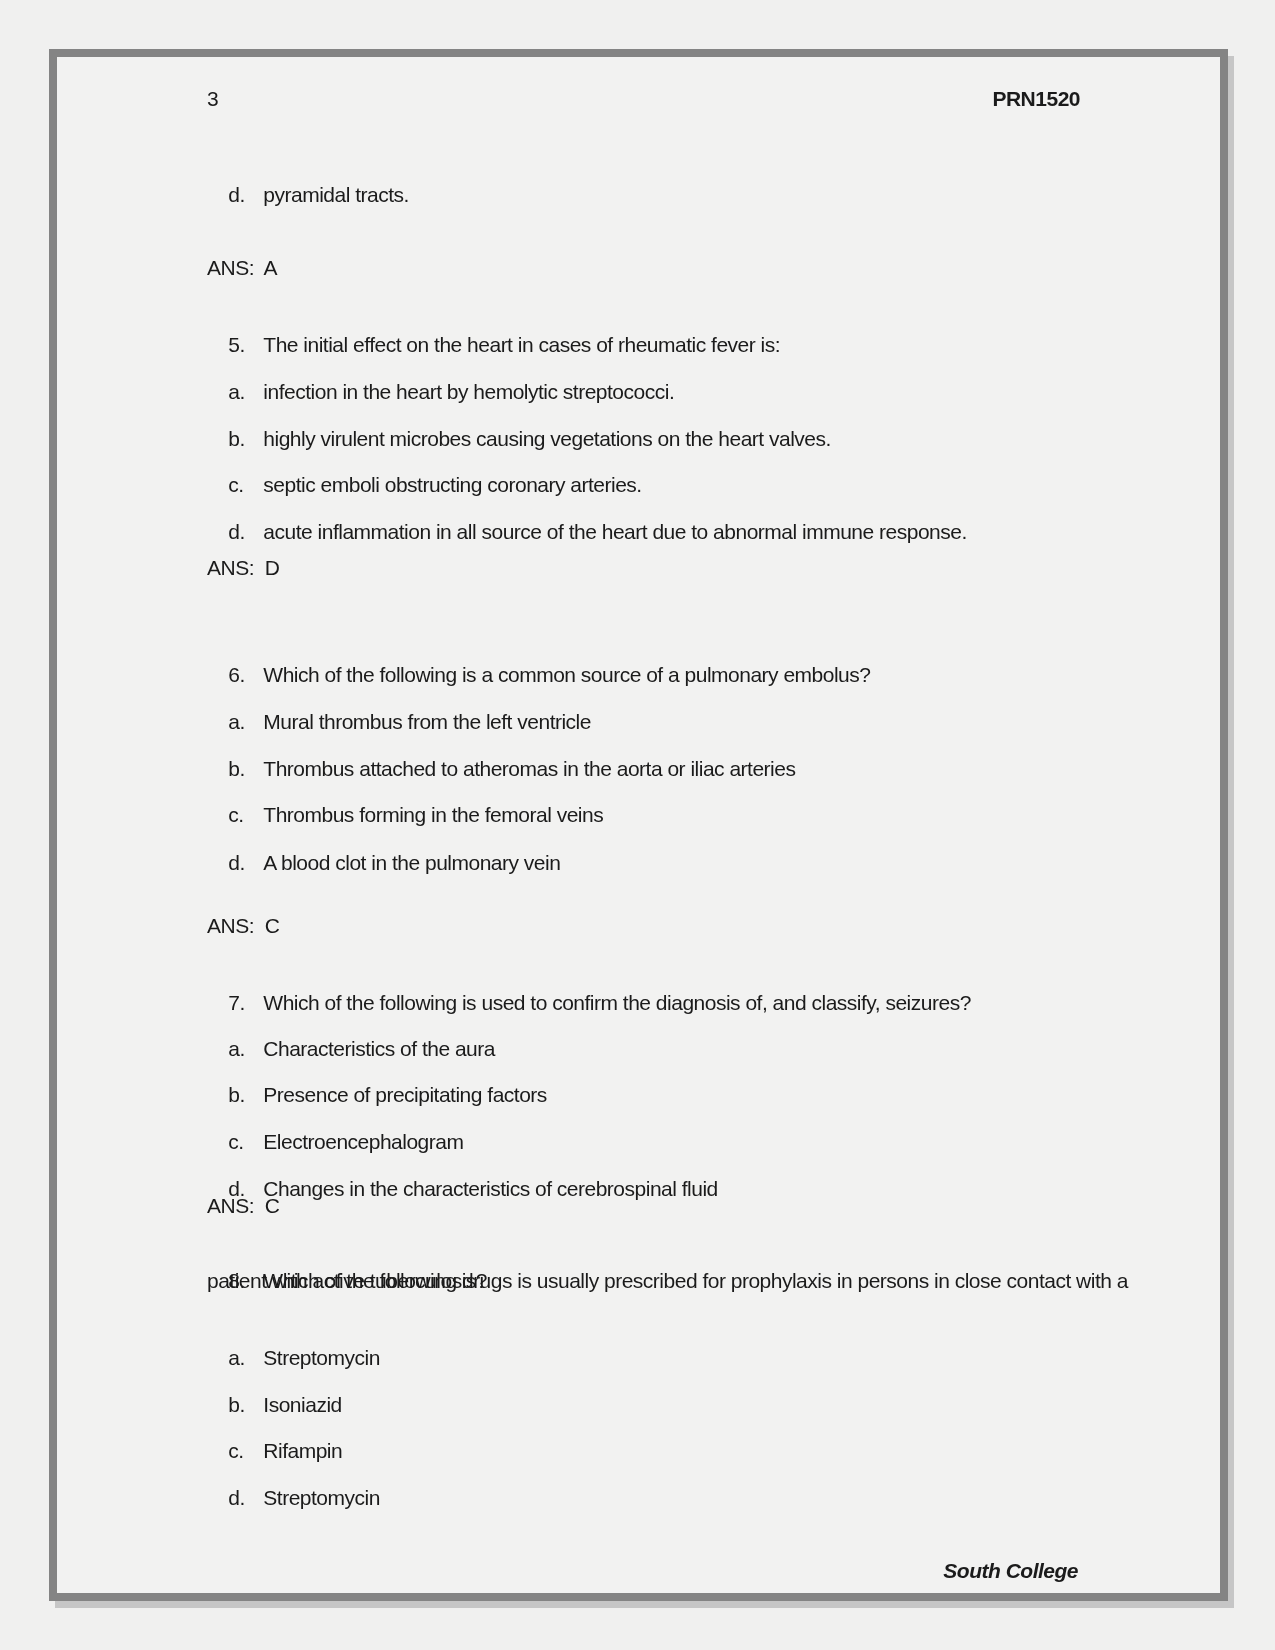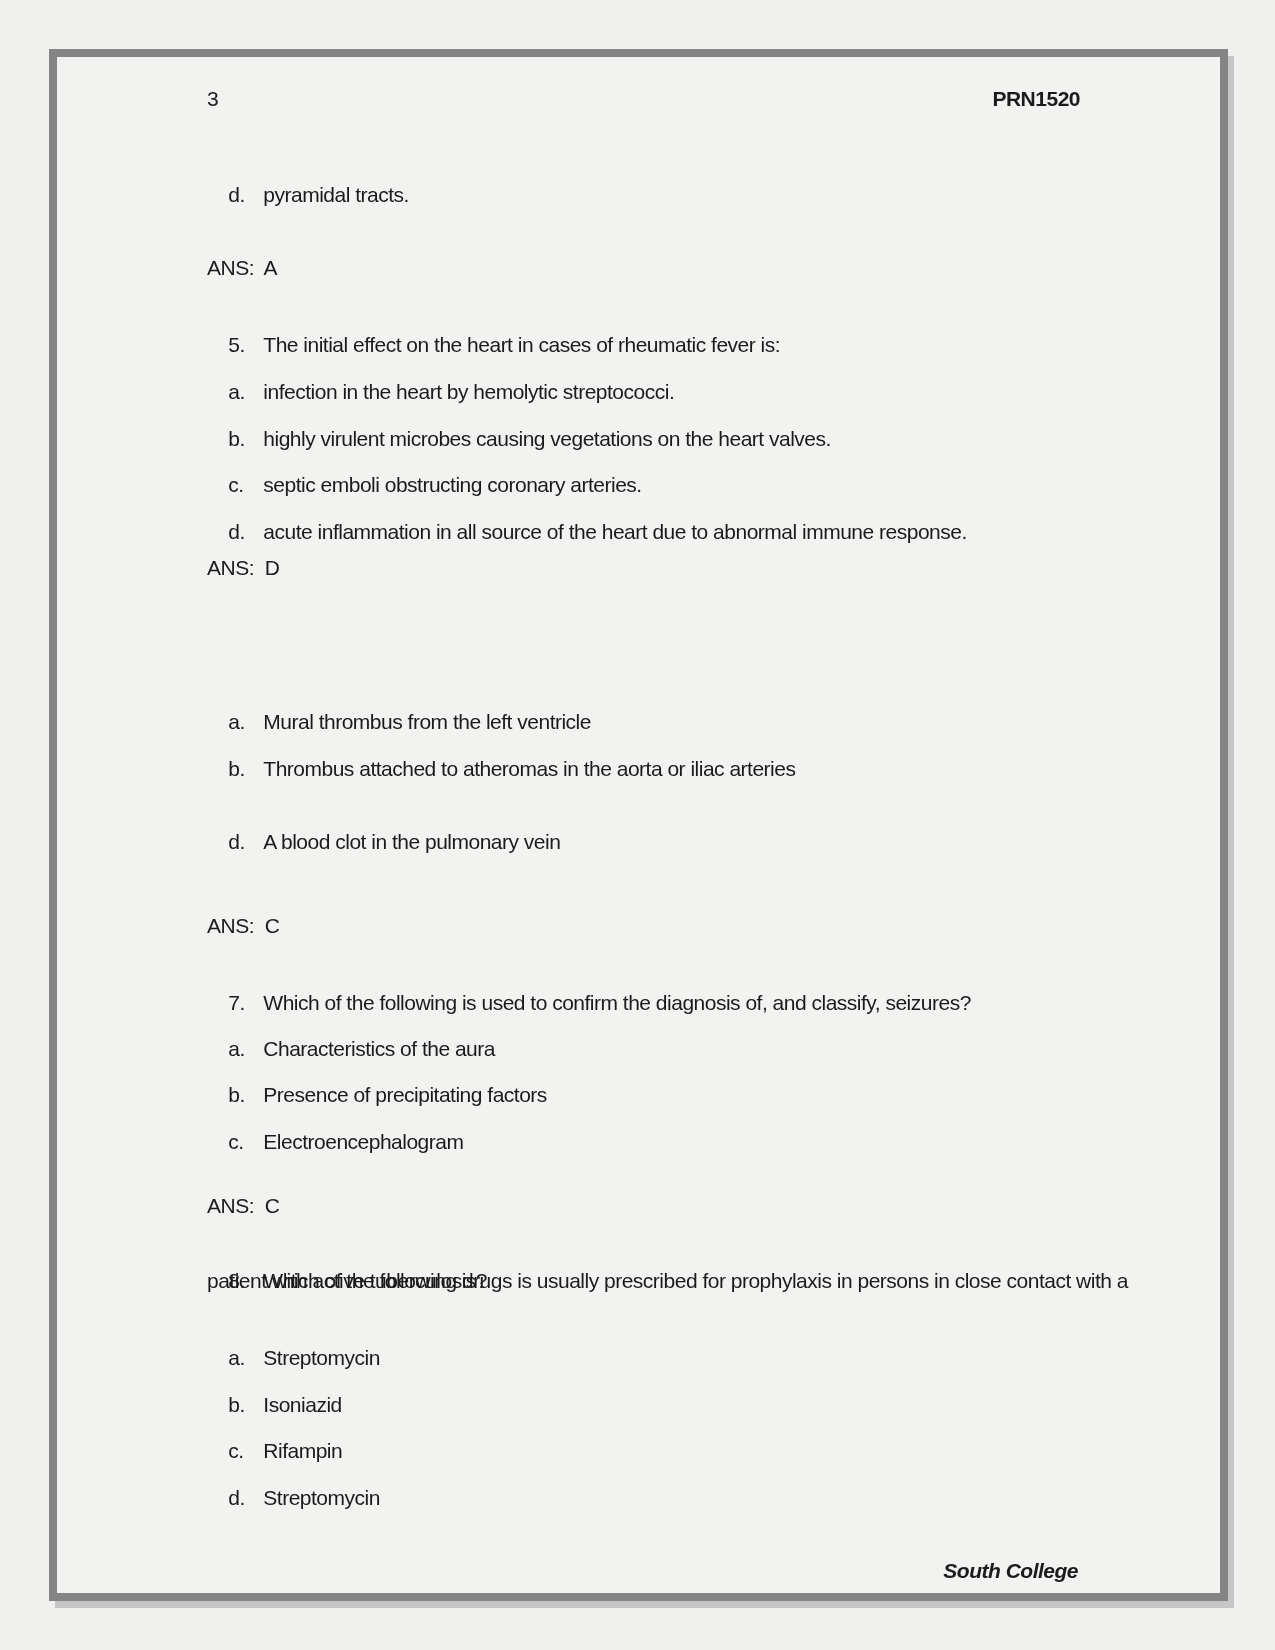--- a/index.html
+++ b/index.html
@@ -69,42 +69,51 @@
     <span class="prefix">b.</span><span>highly virulent microbes causing vegetations on the heart valves.</span>
   </div>
   <div class="line" style="top: 384px;">
     <span class="prefix">c.</span><span>septic emboli obstructing coronary arteries.</span>
   </div>
   <div class="line" style="top: 431px;">
     <span class="prefix">d.</span><span>acute inflammation in all source of the heart due to abnormal immune response.</span>
   </div>
   <div class="line" style="top: 496px;">ANS:  D</div>
 
+  <div class="line" style="top: 574px;">
+    <span class="prefix">6.</span><span>Which of the following is a common source of a pulmonary embolus?</span>
+  </div>
   <div class="line" style="top: 621px;">
     <span class="prefix">a.</span><span>Mural thrombus from the left ventricle</span>
   </div>
   <div class="line" style="top: 668px;">
     <span class="prefix">b.</span><span>Thrombus attached to atheromas in the aorta or iliac arteries</span>
   </div>
-  <div class="line" style="top: 741px;">
+  <div class="line" style="top: 714px;">
+    <span class="prefix">c.</span><span>Thrombus forming in the femoral veins</span>
+  </div>
+  <div class="line" style="top: 762px;">
     <span class="prefix">d.</span><span>A blood clot in the pulmonary vein</span>
   </div>
   <div class="line" style="top: 854px;">ANS:  C</div>
 
   <div class="line" style="top: 902px;">
     <span class="prefix">7.</span><span>Which of the following is used to confirm the diagnosis of, and classify, seizures?</span>
   </div>
   <div class="line" style="top: 994px;">
     <span class="prefix">b.</span><span>Presence of precipitating factors</span>
   </div>
   <div class="line" style="top: 948px;">
     <span class="prefix">a.</span><span>Characteristics of the aura</span>
   </div>
   <div class="line" style="top: 1041px;">
     <span class="prefix">c.</span><span>Electroencephalogram</span>
+  </div>
+  <div class="line" style="top: 1088px;">
+    <span class="prefix">d.</span><span>Changes in the characteristics of cerebrospinal fluid</span>
   </div>
   <div class="line" style="top: 1134px;">ANS:  C</div>
 
   <div class="line" style="top: 1180px;">
     <span class="prefix">8.</span><span>Which of the following drugs is usually prescribed for prophylaxis in persons in close contact with a</span>
   </div>
   <div class="line" style="top: 1209px;">patient with active tuberculosis?</div>
   <div class="line" style="top: 1257px;">
     <span class="prefix">a.</span><span>Streptomycin</span>
   </div>

